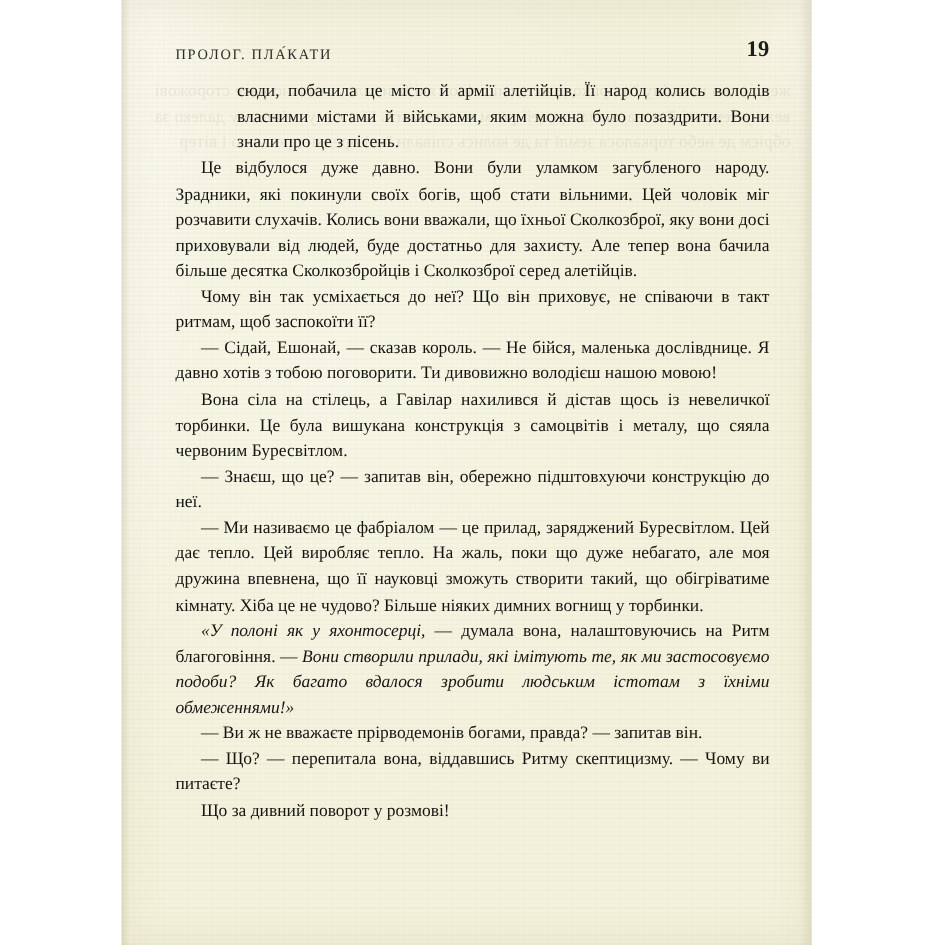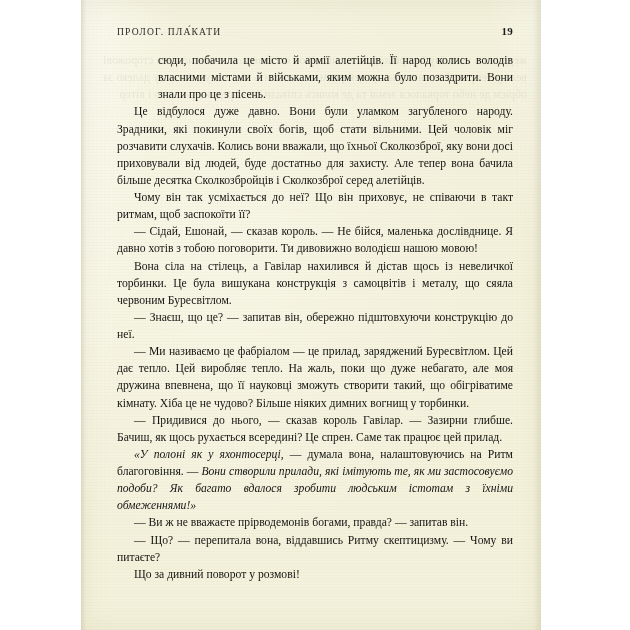--- a/index.html
+++ b/index.html
@@ -86,21 +86,21 @@
 
   .head-title {
     font-size: 9.6px;
     letter-spacing: 1.15px;
     color: #2c2c2a;
     text-transform: uppercase;
     white-space: nowrap;
   }
 
   .folio {
-    font-size: 11px;
+    font-size: 15px;
     font-weight: bold;
     color: #1d1d1b;
     letter-spacing: .2px;
   }
 
   
   .body-text {
     position: absolute;
     left: 0;
     top: 52px;
@@ -167,21 +167,20 @@
       </div>
 
       <div class="body-text" id="body-text">
           <p class="noindent">сюди, побачила це місто й армії алетійців. Її народ колись володів власними містами й військами, яким можна було позаздрити. Вони знали про це з пісень.</p>
           <p>Це відбулося дуже давно. Вони були уламком загубленого народу. Зрадники, які покинули своїх богів, щоб стати вільними. Цей чоловік міг розчавити слухачів. Колись вони вважали, що їхньої Сколкозброї, яку вони досі приховували від людей, буде достатньо для захисту. Але тепер вона бачила більше десятка Сколкозбройців і Сколкозброї серед алетійців.</p>
           <p>Чому він так усміхається до неї? Що він приховує, не співаючи в такт ритмам, щоб заспокоїти її?</p>
           <p>— Сідай, Ешонай, — сказав король. — Не бійся, маленька дослівднице. Я давно хотів з тобою поговорити. Ти дивовижно володієш нашою мовою!</p>
           <p>Вона сіла на стілець, а Гавілар нахилився й дістав щось із невеличкої торбинки. Це була вишукана конструкція з самоцвітів і металу, що сяяла червоним Буресвітлом.</p>
           <p>— Знаєш, що це? — запитав він, обережно підштовхуючи конструкцію до неї.</p>
           <p>— Ми називаємо це фабріалом — це прилад, заряджений Буресвітлом. Цей дає тепло. Цей виробляє тепло. На жаль, поки що дуже небагато, але моя дружина впевнена, що її науковці зможуть створити такий, що обігріватиме кімнату. Хіба це не чудово? Більше ніяких димних вогнищ у торбинки.</p>
-          <p>— Придивися до нього, — сказав король Гавілар. — Зазирни глибше. Бачиш, як щось рухається всередині? Це спрен. Саме так працює цей прилад.</p>
           <p><em>«У полоні як у яхонтосерці,</em><span> — думала вона, налаштовуючись на Ритм благоговіння. — </span><em>Вони створили прилади, які імітують те, як ми застосовуємо подоби? Як багато вдалося зробити людським істотам з їхніми обмеженнями!»</em></p>
           <p>— Ви ж не вважаєте прірводемонів богами, правда? — запитав він.</p>
           <p>— Що? — перепитала вона, віддавшись Ритму скептицизму. — Чому ви питаєте?</p>
           <p>Що за дивний поворот у розмові!</p>
         </div>
 
     </div>
   </div>
 
   <div class="gutter-shadow-left"></div>

